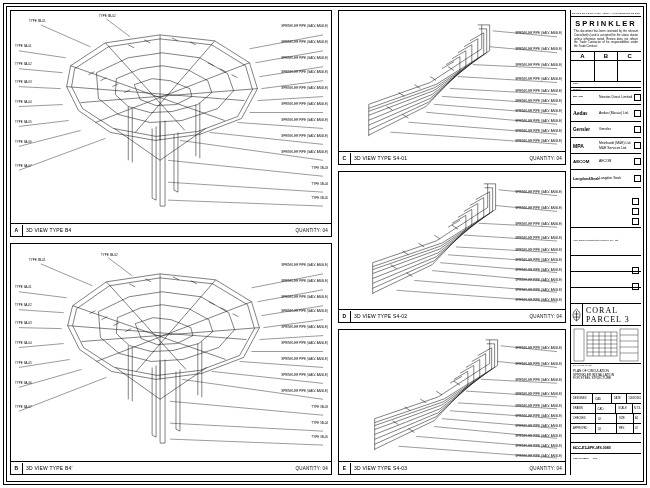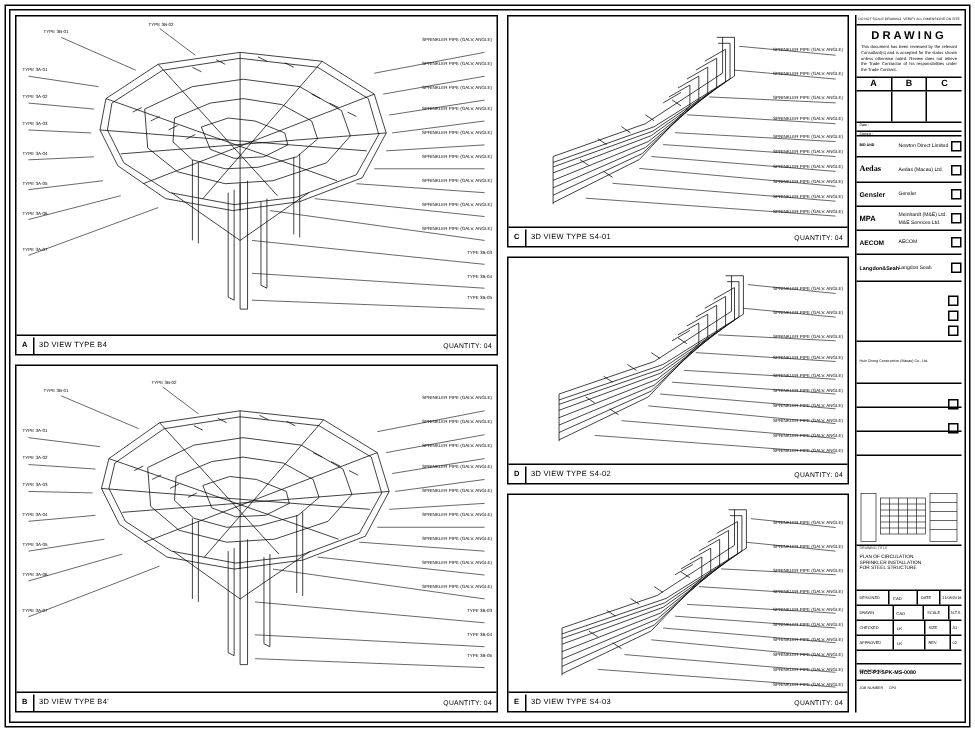--- a/index.html
+++ b/index.html
@@ -379,21 +379,21 @@
     </div>
   </div>
 
   <div id="titleblock" style="left:570px;top:10px;width:70px;height:465px;">
 
     <div class="cell bline center" style="left:0;top:0;width:70px;height:7px;">
       <span class="tiny2" style="font-size:2.3px;">DO NOT SCALE DRAWING. VERIFY ALL DIMENSIONS ON SITE</span>
     </div>
 
     <div class="cell bline" style="left:0;top:7px;width:70px;height:74px;">
-      <div class="reviewed-title">DRAWING</div>
+      <div class="reviewed-title">SPRINKLER</div>
       <div class="reviewed-body">This document has been reviewed by the relevant Consultant(s) and is accepted for the status shown unless otherwise noted. Review does not relieve the Trade Contractor of his responsibilities under the Trade Contract.</div>
       <div class="abc" style="border-top:1px solid #000;">
         <div>A</div>
         <div>B</div>
         <div>C</div>
       </div>
       <div class="abc2" style="border-top:1px solid #000;">
         <div></div>
         <div></div>
         <div></div>
@@ -470,20 +470,33 @@
     </div>
 
     <div class="cell bline" style="left:0;top:246px;width:70px;height:16px;">
       <div style="position:absolute;right:2px;top:4px;"><span class="sq"></span></div>
     </div>
     <div class="cell bline" style="left:0;top:262px;width:70px;height:16px;">
       <div style="position:absolute;right:2px;top:4px;"><span class="sq"></span></div>
     </div>
     <div class="cell bline" style="left:0;top:278px;width:70px;height:16px;"></div>
 
+    <div class="cell bline" style="left:0;top:294px;width:70px;height:22px;">
+      <div style="display:flex;align-items:center;height:100%;">
+        <div style="width:14px;height:100%;border-right:1px solid #000;" class="center">
+          <svg width="11" height="14" viewBox="0 0 11 14">
+              <g stroke="#000" fill="none" stroke-width="0.6">
+            <path d="M5.5 1 C3 3 2 5 2 7 C2 10 4 12 5.5 13 C7 12 9 10 9 7 C9 5 8 3 5.5 1 Z"></path>
+            <path d="M5.5 3 L5.5 13 M3.3 6 L7.7 6 M3 9 L8 9"></path>
+          </g>
+            </svg>
+        </div>
+        <div class="project-title" style="padding-left:3px;">CORAL PARCEL 3</div>
+      </div>
+    </div>
 
     <div class="cell bline" style="left:0;top:316px;width:70px;height:38px;">
       <svg width="70" height="38" viewBox="0 0 70 38">
         <g stroke="#000" fill="none" stroke-width="0.4">
           <rect x="3" y="3" width="10" height="32"></rect>
           <rect x="16" y="6" width="30" height="24"></rect>
           <path d="M16 10 H46 M16 14 H46 M16 18 H46 M16 22 H46 M16 26 H46"></path>
           <path d="M22 6 V30 M28 6 V30 M34 6 V30 M40 6 V30"></path>
           <rect x="49" y="3" width="18" height="32"></rect>
           <path d="M49 9 H67 M49 15 H67 M49 21 H67 M49 27 H67"></path>

